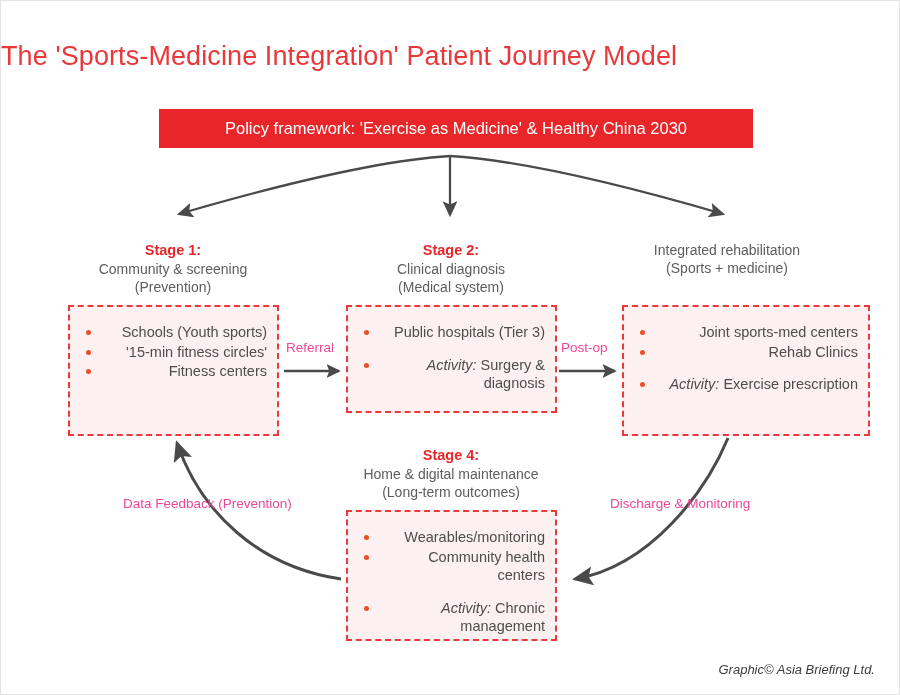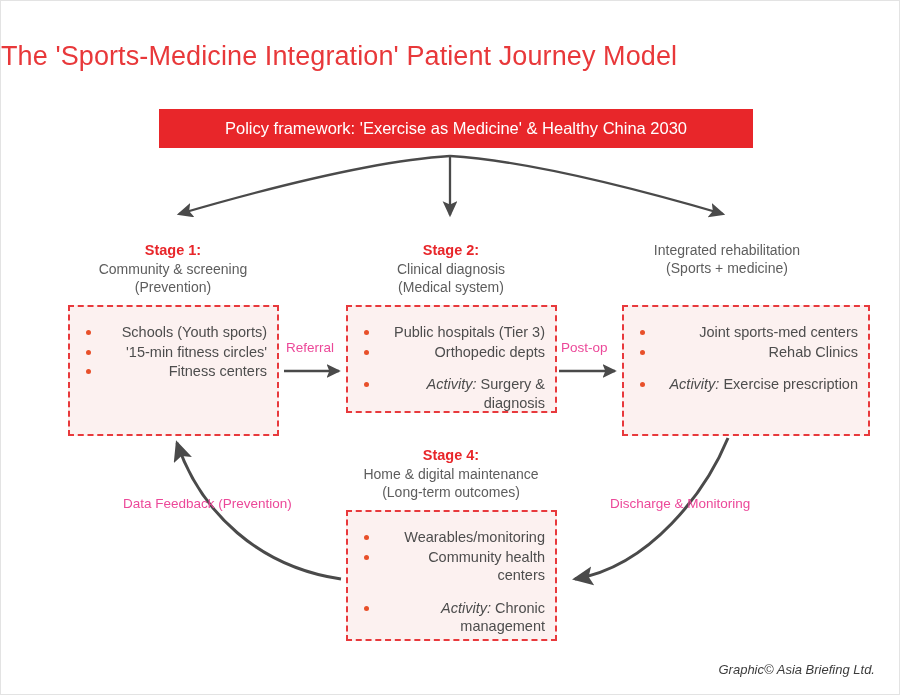--- a/index.html
+++ b/index.html
@@ -172,21 +172,20 @@
   </div>
 
   <div class="stage-head" style="left:345px;top:240px;width:210px;">
     <span class="stage-num">Stage 2:</span>
     <span class="stage-sub">Clinical diagnosis</span>
     <span class="stage-sub">(Medical system)</span>
   </div>
   <div class="stage-box" style="left:345px;top:304px;width:211px;height:108px;">
     <ul>
       <li>Public hospitals (Tier 3)</li>
-      <li>Orthopedic depts</li>
       <li class="gap"><span class="act">Activity:</span><span> Surgery &amp; diagnosis</span></li>
     </ul>
   </div>
 
   <div class="stage-head" style="left:620px;top:240px;width:212px;">
     <span class="stage-sub">Integrated rehabilitation</span>
     <span class="stage-sub">(Sports + medicine)</span>
   </div>
   <div class="stage-box" style="left:621px;top:304px;width:248px;height:131px;">
     <ul>

